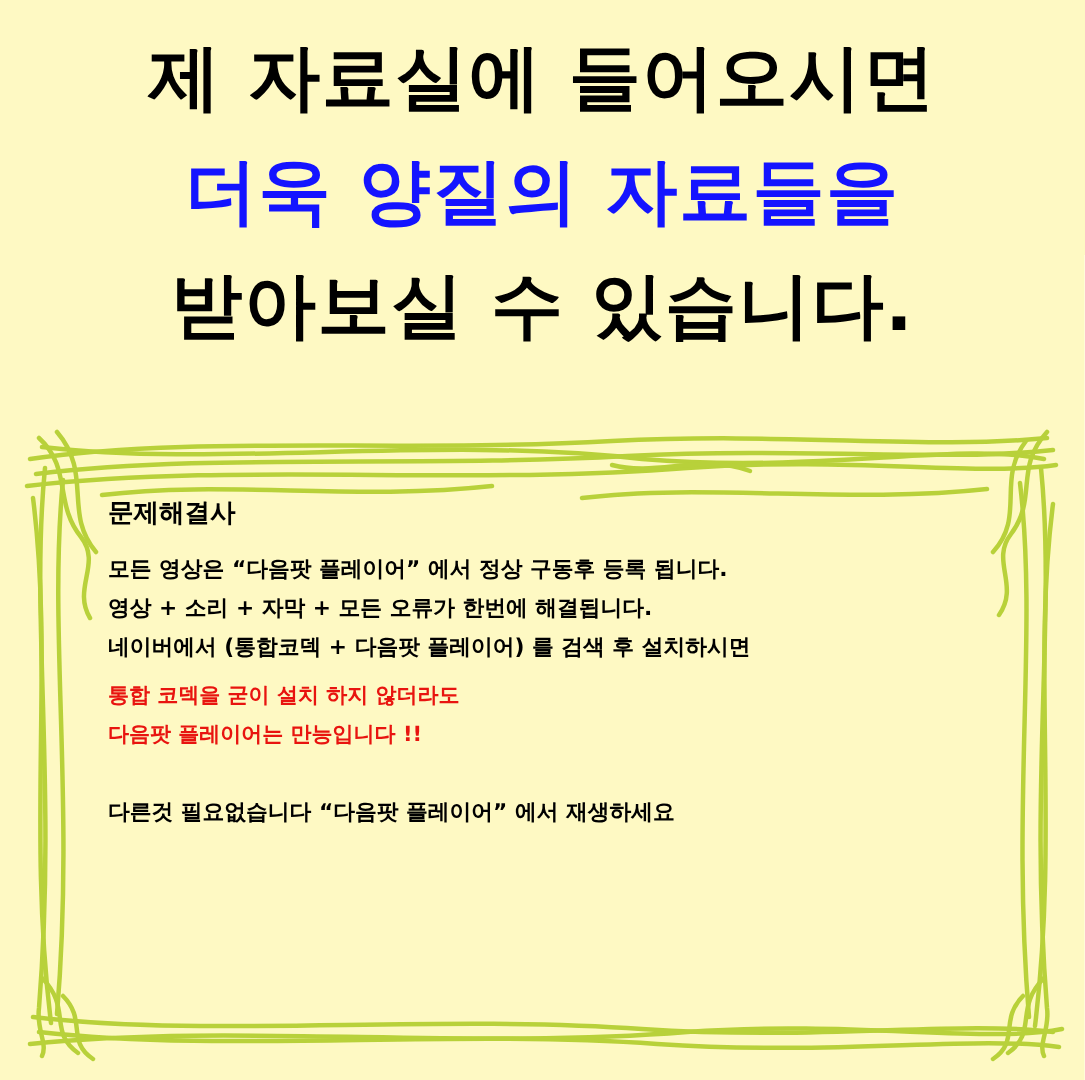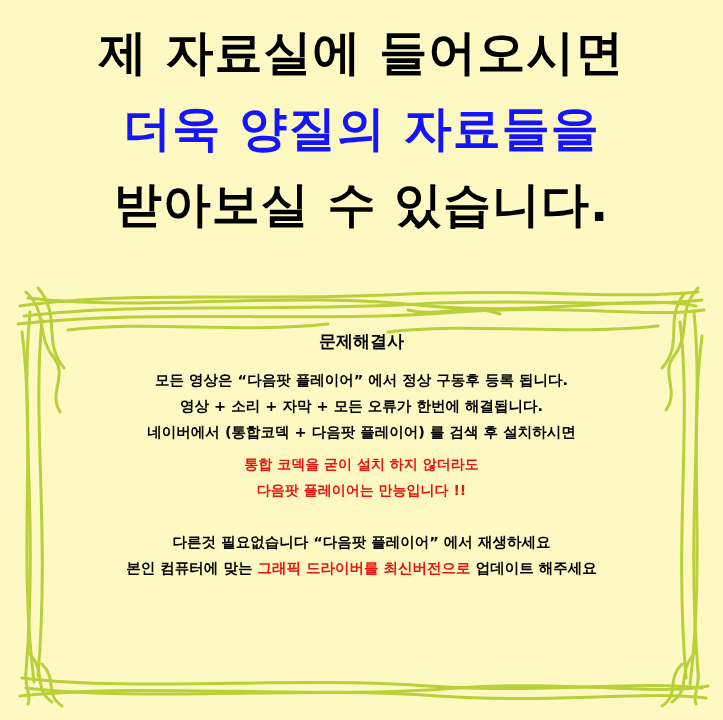--- a/index.html
+++ b/index.html
@@ -53,22 +53,22 @@
     width: 706px;
     height: 440px;
   }
 
   
   .content {
     position: absolute;
     left: 40px;
     top: 330px;
     width: 643px;
-    text-align: center;
     font-family: "DejaVu Sans", sans-serif;
+    padding-left: 32px;
   }
   .block-title {
     font-size: 17px;
     font-weight: bold;
     color: #000000;
     margin-bottom: 14px;
   }
   .sub-q {
     font-size: 14px;
     font-weight: bold;
@@ -152,18 +152,15 @@
 
     <div class="gap-small"></div>
 
     <div class="line red">통합 코덱을 굳이 설치 하지 않더라도</div>
     <div class="line red">다음팟 플레이어는 만능입니다 !!</div>
 
     <div class="gap-big"></div>
 
 
     <div class="line">다른것 필요없습니다  “다음팟 플레이어” 에서 재생하세요</div>
-    <div class="line mixed">
-      <span class="seg-black">본인 컴퓨터에 맞는 </span><span class="seg-red">그래픽 드라이버를 최신버전으로</span><span class="seg-black"> 업데이트 해주세요</span>
-    </div>
   </div>
 
 </div>
 
 </body></html>

